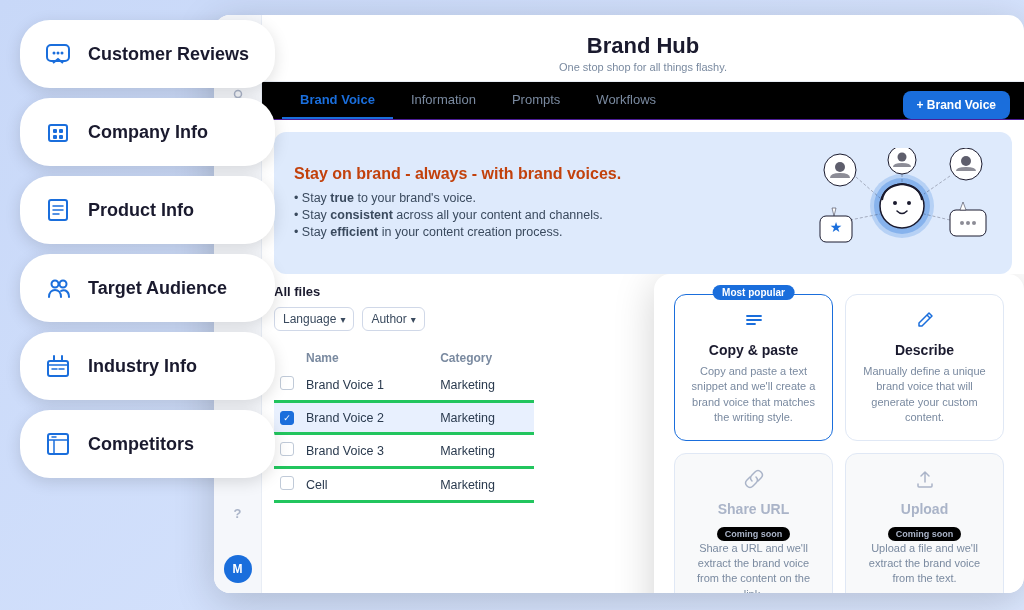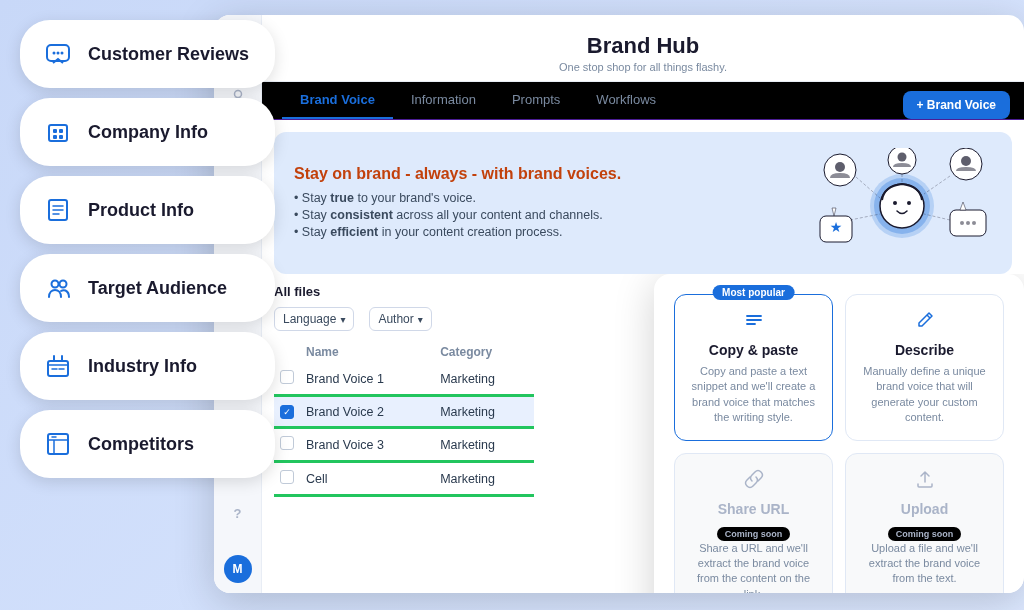--- a/index.html
+++ b/index.html
@@ -229,22 +229,22 @@
 
     .file-list-panel .section-title {
       font-size: 13px;
       font-weight: 600;
       color: #1a1a2e;
       margin-bottom: 8px;
     }
 
     .filter-row {
       display: flex;
-      gap: 15px;
-      margin-bottom: 10px;
+      gap: 8px;
+      margin-bottom: 16px;
     }
 
     .filter-select {
       display: flex;
       align-items: center;
       gap: 4px;
       border: 1px solid #d0d8e8;
       border-radius: 6px;
       padding: 4px 8px;
       font-size: 12px;

